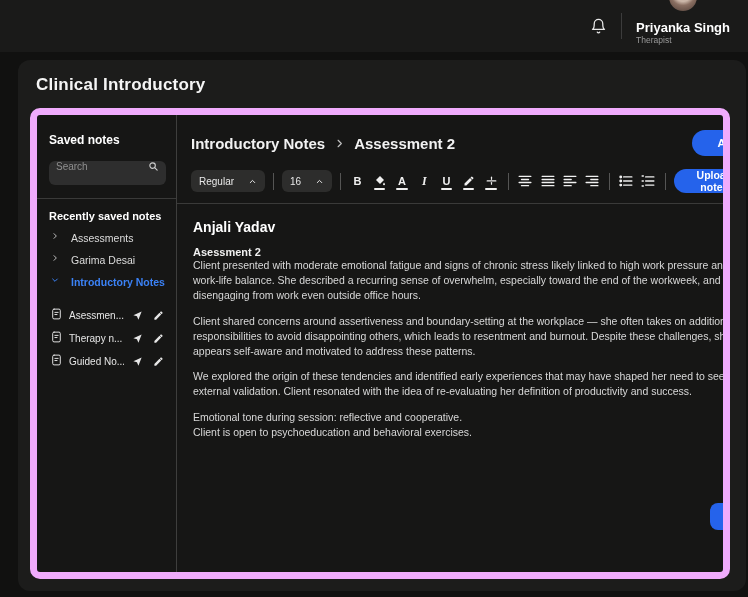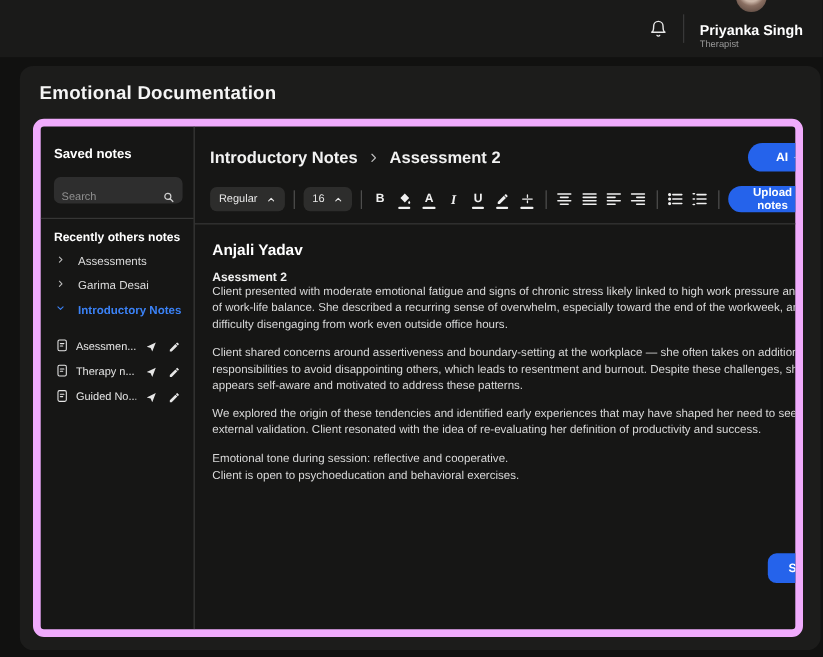--- a/index.html
+++ b/index.html
@@ -24,21 +24,21 @@
   .panel { position:absolute; top:60px; left:18px; right:2px; bottom:6px;
            background:#1c1c1b; border-radius:12px; }
   .page-title { position:absolute; top:15px; left:18px; color:#f5f5f5; font-size:17px; font-weight:bold; letter-spacing:.2px; }
 
   .card { position:absolute; left:12px; top:48px; right:16px; bottom:12px;
           background:#161615; border:7px solid #f0abfc; border-radius:10px; display:flex; overflow:hidden; }
 
   
   .sb { width:140px; border-right:1px solid #3e3e3d; padding:18px 10px 10px 12px; display:flex; flex-direction:column; }
   .sb-title { color:#ffffff; font-size:12px; font-weight:bold; margin-bottom:14px; }
-  .sb-search { height:24px; background:#2e2e2e; border-radius:6px; display:flex; align-items:flex-end; padding:0 7px; gap:4px; }
+  .sb-search { height:24px; background:#2e2e2e; border-radius:6px; display:flex; align-items:flex-start; padding:0 7px; gap:4px; }
   .sb-search input { flex:1; min-width:0; background:transparent; border:none; outline:none;
                      color:#e5e5e5; font-size:10px; font-family:"Liberation Sans",sans-serif; }
   .sb-search input::placeholder { color:#8f8f8f; }
   .sb-hr { height:1px; background:#3a3a39; margin:13px -10px 11px -12px; }
   .sb-section { color:#ffffff; font-size:11px; font-weight:bold; margin-bottom:10px; }
   .sb-group { display:flex; align-items:flex-start; gap:12px; height:22px; color:#dcdcdc; font-size:10.5px; cursor:pointer; padding-left:2px; }
   .sb-group .chev { color:#bdbdbd; display:flex; }
   .sb-group.active { color:#3b82f6; font-weight:bold; }
   .sb-group.active .chev { color:#3b82f6; }
   .sb-note { display:flex; align-items:flex-end; gap:6px; height:23px; color:#e6e6e6; cursor:pointer; padding-left:1px; }
@@ -52,21 +52,21 @@
   .crumb { display:flex; align-items:center; gap:9px; color:#f2f2f2; font-size:15px; font-weight:600; }
   .crumb .sep { color:#bdbdbd; display:flex; }
   .ai-btn { margin-left:auto; width:80px; height:26px; border:none; border-radius:13px; background:#2563eb;
             color:#fff; font-size:11px; font-weight:bold; display:flex; align-items:center; justify-content:center; gap:5px; cursor:pointer;
             font-family:"Liberation Sans",sans-serif; }
   .sparkle { font-size:9px; line-height:1; }
   .sparkle small { font-size:6px; vertical-align:top; }
 
   .toolbar { display:flex; align-items:center; gap:5px; margin-top:13px; height:24px; }
   .dd { height:22px; background:#2d2d2c; border:none; border-radius:6px; color:#e8e8e8; font-size:10px;
-        display:flex; align-items:center; gap:8px; padding:0 8px; cursor:pointer; font-family:"Liberation Sans",sans-serif; }
+        display:flex; align-items:center; gap:14px; padding:0 8px; cursor:pointer; font-family:"Liberation Sans",sans-serif; }
   .tb-sep { width:1px; height:17px; background:#555554; margin:0 3px; }
   .fmt { position:relative; width:19px; height:20px; background:none; border:none; color:#f0f0f0;
          display:flex; align-items:center; justify-content:center; cursor:pointer; font-family:"Liberation Sans",sans-serif; }
   .fmt .g { font-size:11px; font-weight:bold; line-height:1; }
   .fmt .g.i { font-style:italic; font-family:"Liberation Serif",serif; font-size:12px; }
   .fmt .bar { position:absolute; left:3px; right:3px; bottom:1px; height:2px; background:#f0f0f0; border-radius:1px; }
   .upload-btn { margin-left:auto; height:24px; border:none; border-radius:12px; background:#2563eb; color:#fff;
                 font-size:10.5px; font-weight:bold; display:flex; align-items:center; gap:6px; padding:0 11px; cursor:pointer;
                 font-family:"Liberation Sans",sans-serif; }
   .tb-hr { height:1px; background:#3a3a39; margin:10px -14px 0 -14px; }
@@ -106,39 +106,39 @@
       </div>
       <span class="icon-btn" style="color:#cfcfcf">
         <svg width="13" height="13" viewBox="0 0 24 24" fill="none" stroke="currentColor" stroke-width="2.2" stroke-linecap="round" stroke-linejoin="round">
             <polyline points="6 9 12 15 18 9"></polyline>
           </svg>
       </span>
     </div>
   </header>
 
   <section class="panel">
-    <h1 class="page-title">Emotional Documentation</h1>
+    <h1 class="page-title">Clinical Introductory</h1>
 
     <div class="card">
 
       <aside class="sb">
         <div class="sb-title">Saved notes</div>
 
         <div class="sb-search">
           <input type="text" placeholder="Search" style="">
           <span style="color:#cfcfcf">
             <svg width="11" height="11" viewBox="0 0 24 24" fill="none" stroke="currentColor" stroke-width="2.4" stroke-linecap="round">
               <circle cx="10" cy="10" r="6"></circle>
                 <line x1="14.5" y1="14.5" x2="20" y2="20"></line>
             </svg>
           </span>
         </div>
 
         <div class="sb-hr"></div>
-        <div class="sb-section">Recently others notes</div>
+        <div class="sb-section">Recently saved notes</div>
 
         <div class="sb-group">
           <span class="chev">
             <svg width="8" height="8" viewBox="0 0 24 24" fill="none" stroke="currentColor" stroke-width="3" stroke-linecap="round" stroke-linejoin="round">
                 <polyline points="9 5 16 12 9 19"></polyline>
               </svg>
           </span>
           <span>Assessments</span>
         </div>
 

